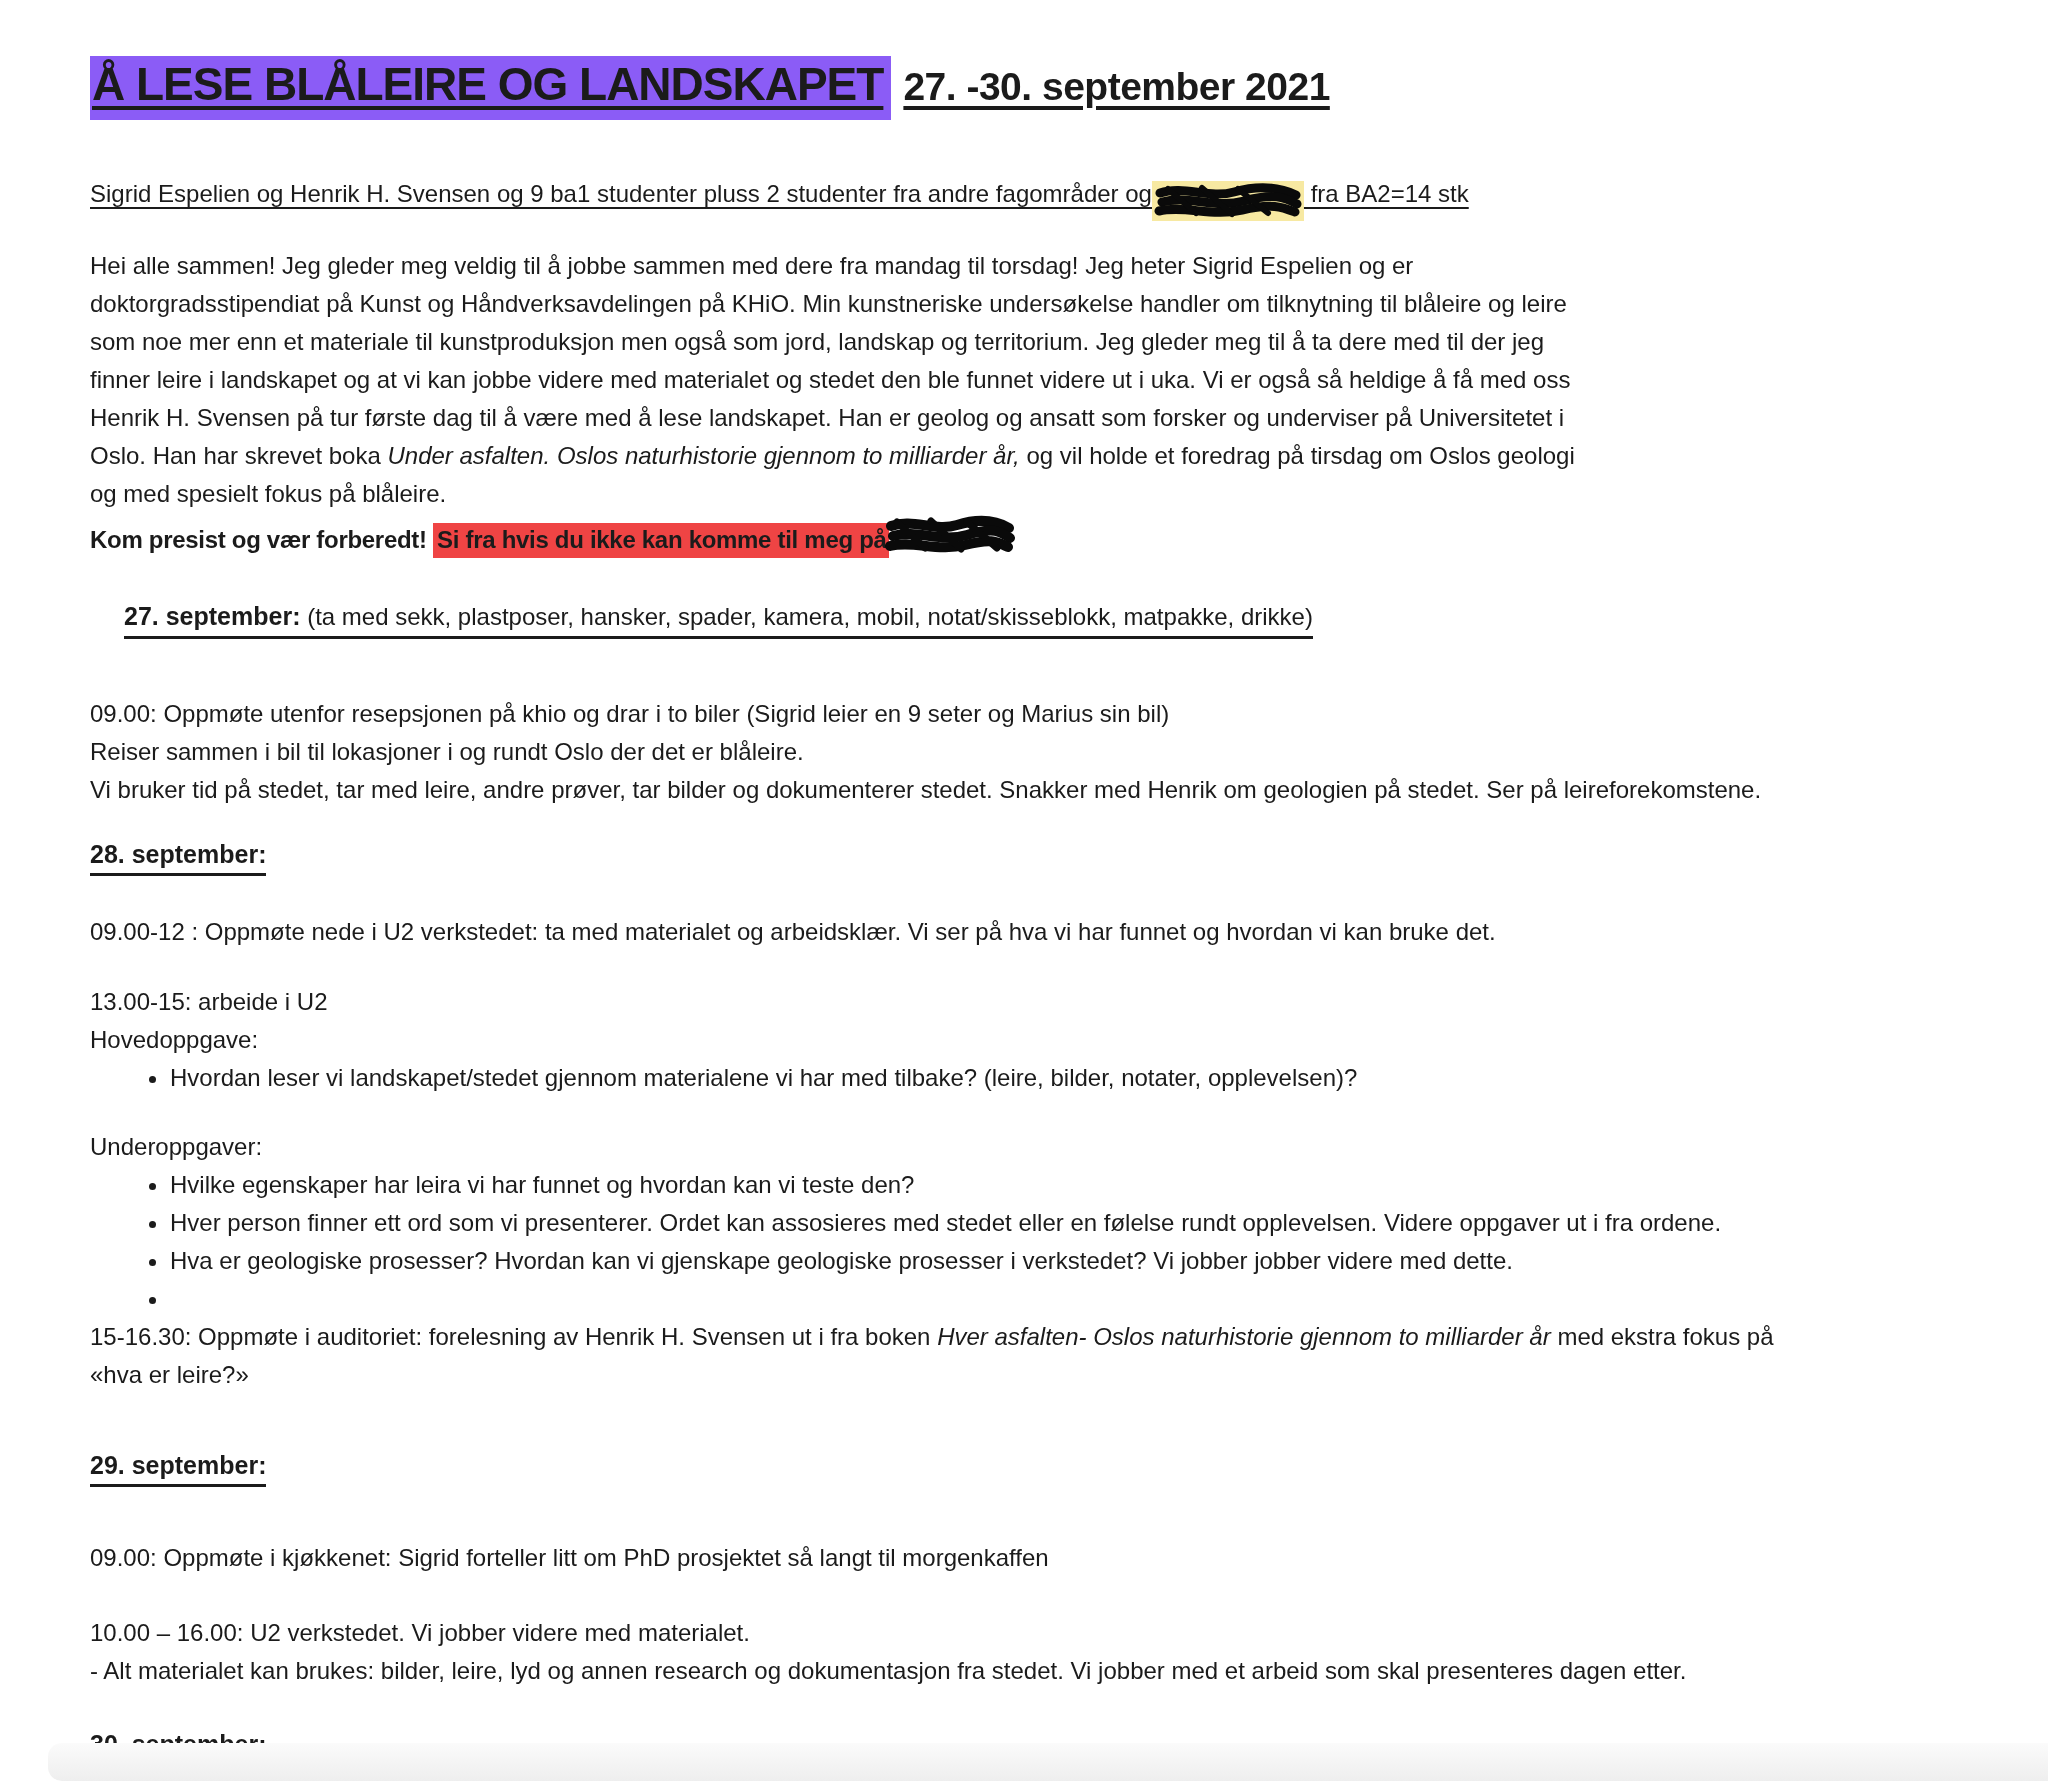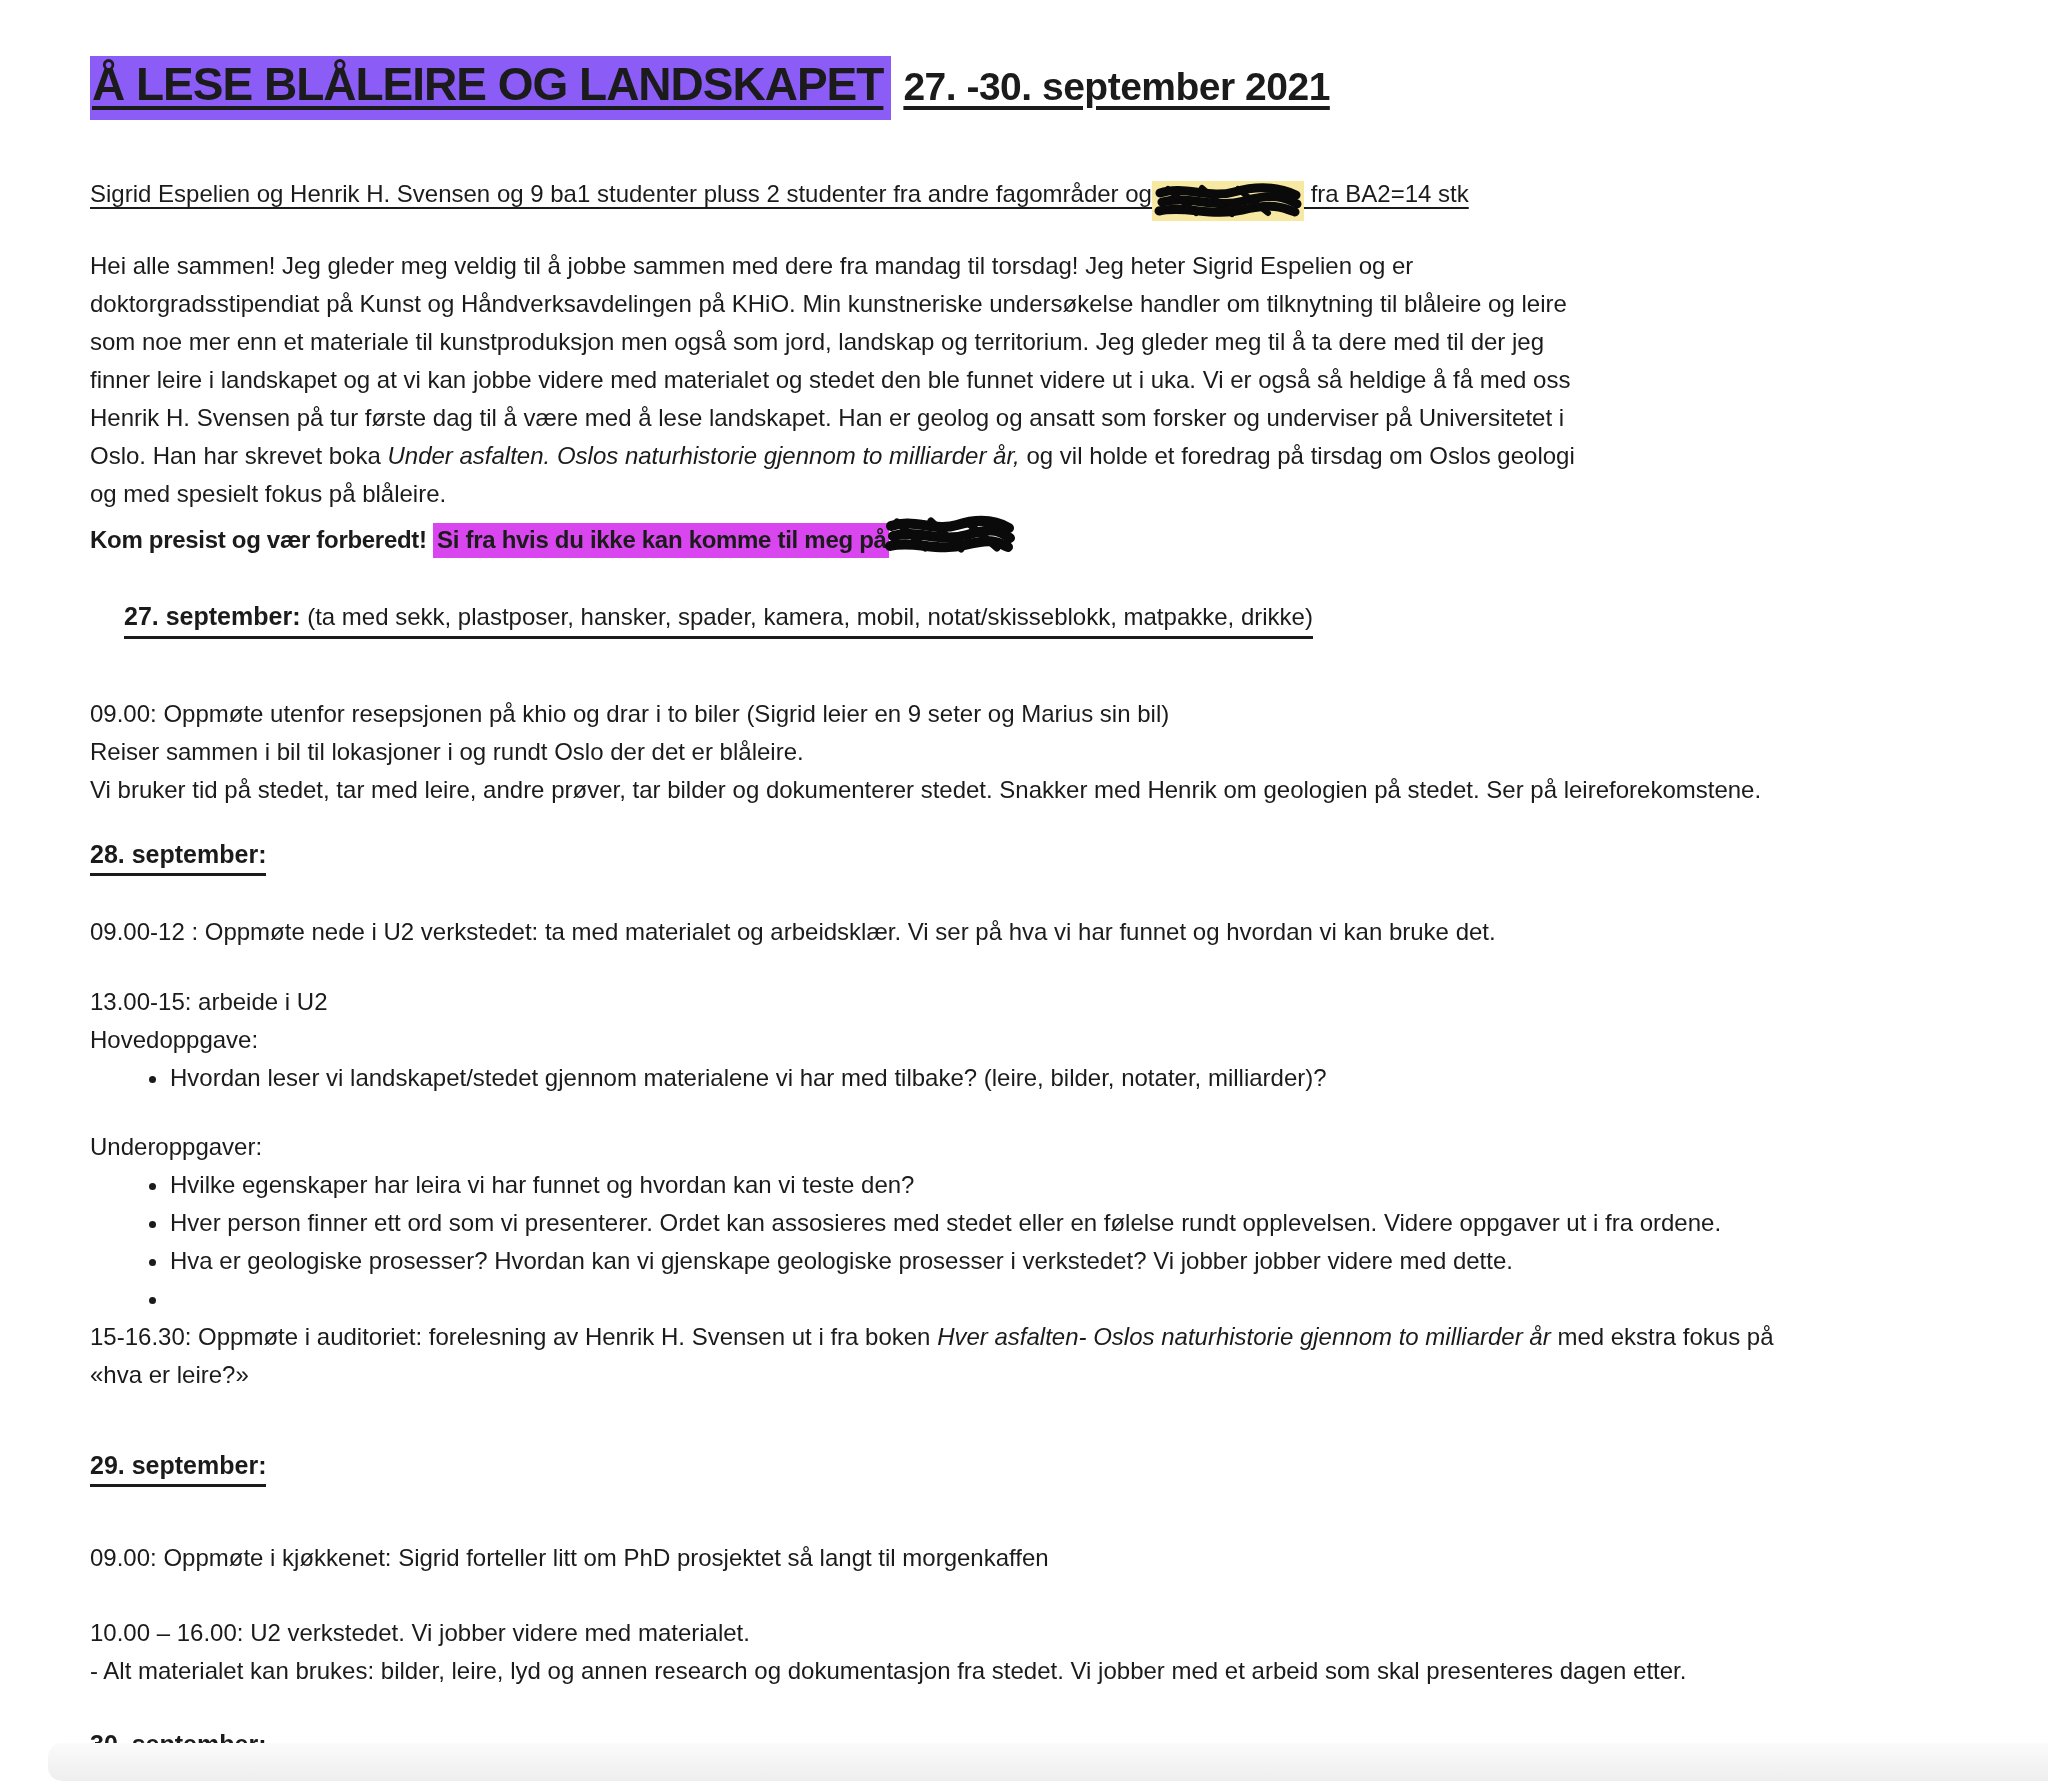--- a/index.html
+++ b/index.html
@@ -21,21 +21,21 @@
   .subtitle{
     margin-top:64px;font-size:24px;line-height:38px;white-space:nowrap;
     text-decoration:underline;text-decoration-thickness:2px;text-underline-offset:5px;
   }
   .redact-soft{background:#f7e9a2;display:inline-block;height:40px;vertical-align:-10px;padding:0 2px;}
 
   
   .line{font-size:24px;line-height:38px;white-space:nowrap;}
   .intro{margin-top:26px;}
   .notice{font-weight:bold;letter-spacing:-0.3px;}
-  .notice-hl{background:#d946ef;padding:3px 2px 5px 4px;}
+  .notice-hl{background:#ef4444;padding:3px 2px 5px 4px;}
   .em{font-style:italic;}
 
   
   .sec-heading{margin:0;white-space:nowrap;}
   .sec-heading .hwrap{
     display:inline-block;border-bottom:3px solid #1b1b1b;padding-bottom:2px;
     font-size:25px;font-weight:bold;line-height:34px;
   }
   .sec-heading .hnote{font-weight:normal;font-size:24px;}
 
@@ -100,21 +100,21 @@
     <div class="line">09.00: Oppmøte utenfor resepsjonen på khio og drar i to biler (Sigrid leier en 9 seter og Marius sin bil)</div>
     <div class="line">Reiser sammen i bil til lokasjoner i og rundt Oslo der det er blåleire.</div>
     <div class="line">Vi bruker tid på stedet, tar med leire, andre prøver, tar bilder og dokumenterer stedet. Snakker med Henrik om geologien på stedet. Ser på leireforekomstene.</div>
   </div>
 
   <div class="sec-heading mt-sec28"><span class="hwrap"><span>28. september: </span></span></div>
   <div class="line mt-37">09.00-12 : Oppmøte nede i U2 verkstedet: ta med materialet og arbeidsklær. Vi ser på hva vi har funnet og hvordan vi kan bruke det.</div>
   <div class="line mt-32">13.00-15: arbeide i U2</div>
   <div class="line">Hovedoppgave:</div>
   <ul class="blist">
-    <li>Hvordan leser vi landskapet/stedet gjennom materialene vi har med tilbake? (leire, bilder, notater, milliarder)?</li>
+    <li>Hvordan leser vi landskapet/stedet gjennom materialene vi har med tilbake? (leire, bilder, notater, opplevelsen)?</li>
   </ul>
   <div class="line mt-31">Underoppgaver:</div>
   <ul class="blist">
     <li>Hvilke egenskaper har leira vi har funnet og hvordan kan vi teste den?</li>
     <li>Hver person finner ett ord som vi presenterer. Ordet kan assosieres med stedet eller en følelse rundt opplevelsen. Videre oppgaver ut i fra ordene.</li>
     <li>Hva er geologiske prosesser? Hvordan kan vi gjenskape geologiske prosesser i verkstedet? Vi jobber jobber videre med dette.</li>
     <li></li>
   </ul>
   <div class="line"><span>15-16.30: Oppmøte i auditoriet: forelesning av Henrik H. Svensen ut i fra boken </span><span class="em">Hver asfalten- Oslos naturhistorie gjennom to milliarder år</span><span> med ekstra fokus på</span></div>
   <div class="line">«hva er leire?»</div>

